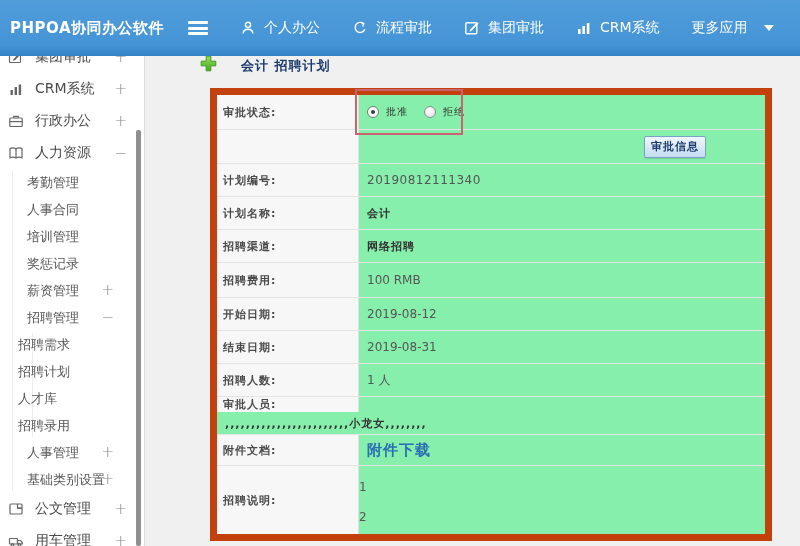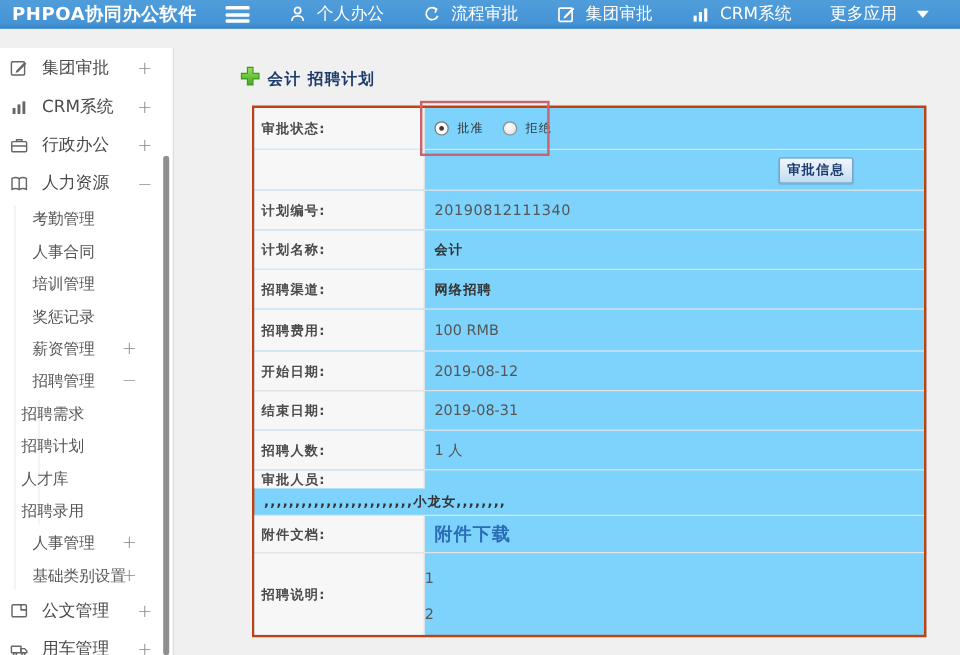--- a/index.html
+++ b/index.html
@@ -1,20 +1,20 @@
 <!DOCTYPE html>
 <html><head>
 <meta charset="utf-8">
 <style>
   * { margin:0; padding:0; box-sizing:border-box; }
   html,body { width:800px; height:546px; overflow:hidden; }
   body { font-family:"DejaVu Sans","Liberation Sans",sans-serif; background:#f0f0f0; position:relative; }
 
   
-  .topbar { position:absolute; top:0; left:0; width:800px; height:24px;
+  .topbar { position:absolute; top:0; left:0; width:800px; height:56px;
             background:linear-gradient(180deg,#509dda 0%,#4594d6 80%,#3383c6 100%);
             display:flex; align-items:center; color:#fff; z-index:20; }
   .logo { width:188px; padding-left:10px; font-size:15px; font-weight:bold; letter-spacing:.5px; }
   .hamburger { width:20px; height:14px; display:flex; flex-direction:column; justify-content:space-between; cursor:pointer; margin-right:32px; }
   .hamburger i { display:block; height:3px; background:#fff; border-radius:1px; }
   .topnav { display:flex; align-items:center; gap:32px; }
   .nav-item { display:flex; align-items:center; gap:8px; font-size:14px; cursor:pointer; white-space:nowrap; }
   .nav-item svg { display:block; }
   .caret { width:0; height:0; border-left:5px solid transparent; border-right:5px solid transparent; border-top:6px solid #fff; margin-left:8px; }
 
@@ -31,25 +31,25 @@
   .it1 .tg { right:30px; }
   .it2 { height:27px; padding-left:18px; font-size:13px; color:#555; }
   .sub1 { position:relative; }
   .sub1::before { content:""; position:absolute; left:12px; top:2px; bottom:2px; border-left:1px solid #ececec; }
   .sub2 { position:relative; }
   .sub2::before { content:""; position:absolute; left:32px; top:2px; bottom:2px; border-left:1px solid #ececec; }
   .scroll-thumb { position:absolute; top:90px; bottom:0; right:3px; width:5px; background:#8f8f8f; border-radius:2px; }
 
   
   .main { position:absolute; top:40px; left:146px; right:0; bottom:0; background:#f0f0f0; }
-  .page-title { display:flex; align-items:center; gap:6px; padding:15px 0 12px 54px; }
+  .page-title { display:flex; align-items:center; gap:24px; padding:15px 0 12px 54px; }
   .page-title .ttl { font-size:13px; font-weight:bold; color:#1f3c6e; letter-spacing:1px; }
 
-  .ftable { position:relative; margin-left:64px; width:562px; background:#7dd3fc;
-            border:2px solid #c2410c; }
+  .ftable { position:relative; margin-left:64px; width:562px; background:#86efac;
+            border:7px solid #c2410c; }
   .frow { display:flex; border-bottom:1px solid #e4e4e4; }
   .frow:last-child { border-bottom:none; }
   .fcell-l { width:142px; flex:none; background:#f7f7f7; border-right:1px solid #e0e0e0;
              display:flex; align-items:center; padding-left:6px;
              font-size:11px; font-weight:bold; color:#4a4a4a; letter-spacing:1px; }
   .fcell-v { flex:1; display:flex; align-items:center; padding-left:8px;
              font-size:12px; color:#555; }
   .v-bold { font-weight:bold; font-size:11px; letter-spacing:1px; color:#333; }
   .btn-row .fcell-v { justify-content:flex-end; padding-right:59px; }
   .approve-btn { width:62px; height:22px; font-size:11px; font-weight:bold; color:#1f3c6e;

